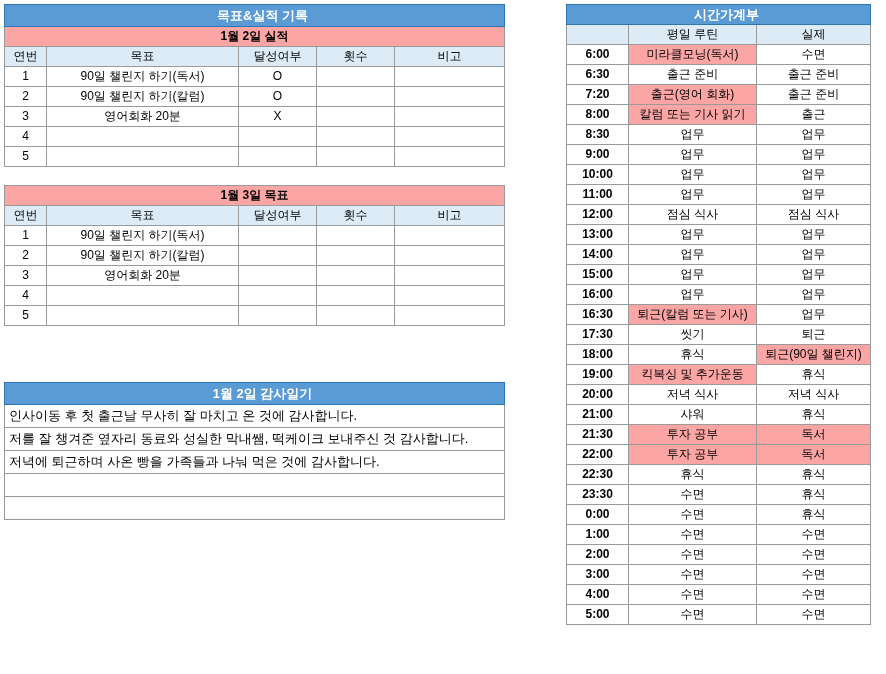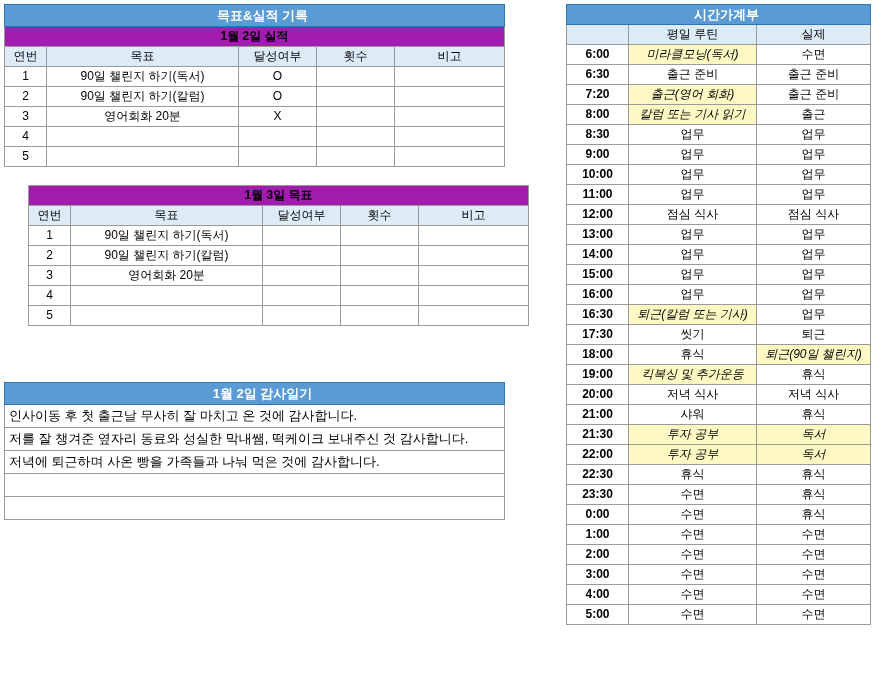--- a/index.html
+++ b/index.html
@@ -41,35 +41,34 @@
     background: #5b9bd5;
     color: #ffffff;
     font-weight: bold;
     font-size: 13px;
     border: 1px solid #2e75b6;
     height: 21px;
     line-height: 21px;
     padding-left: 16px;
   }
   .sub-head td {
-    background: #a21caf;
+    background: #fca5a5;
     font-weight: bold;
   }
   .col-head td {
     background: #ddebf7;
     font-weight: normal;
   }
   .peach-lite {
-    background: #fef9c3;
-    font-style: italic;
+    background: #fca5a5;
   }
 
   
   #goal-table   { position: absolute; left: 4px;  top: 4px;  }
-  #goal2-table  { position: absolute; left: 4px;  top: 185px; margin-left: 24px; }
+  #goal2-table  { position: absolute; left: 4px;  top: 185px; }
   #diary-table  { position: absolute; left: 4px;  top: 382px; }
   #time-table   { position: absolute; left: 566px; top: 4px;  }
 
   
   .cw-no    { width: 42px; }
   .cw-goal  { width: 192px; }
   .cw-done  { width: 78px; }
   .cw-cnt   { width: 78px; }
   .cw-memo  { width: 110px; }
 

